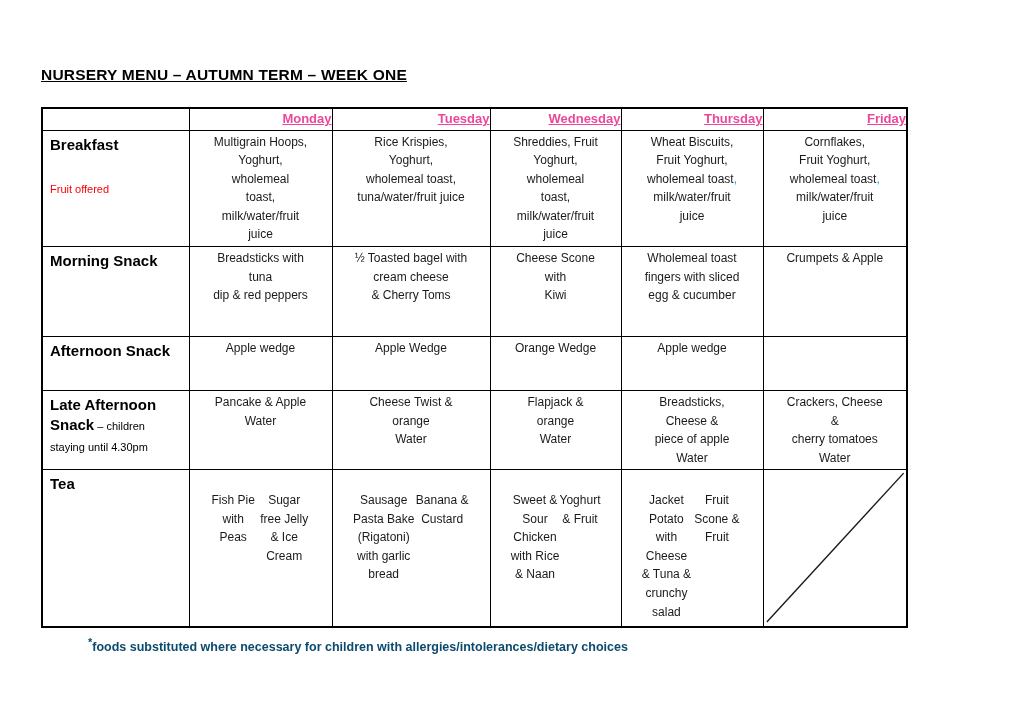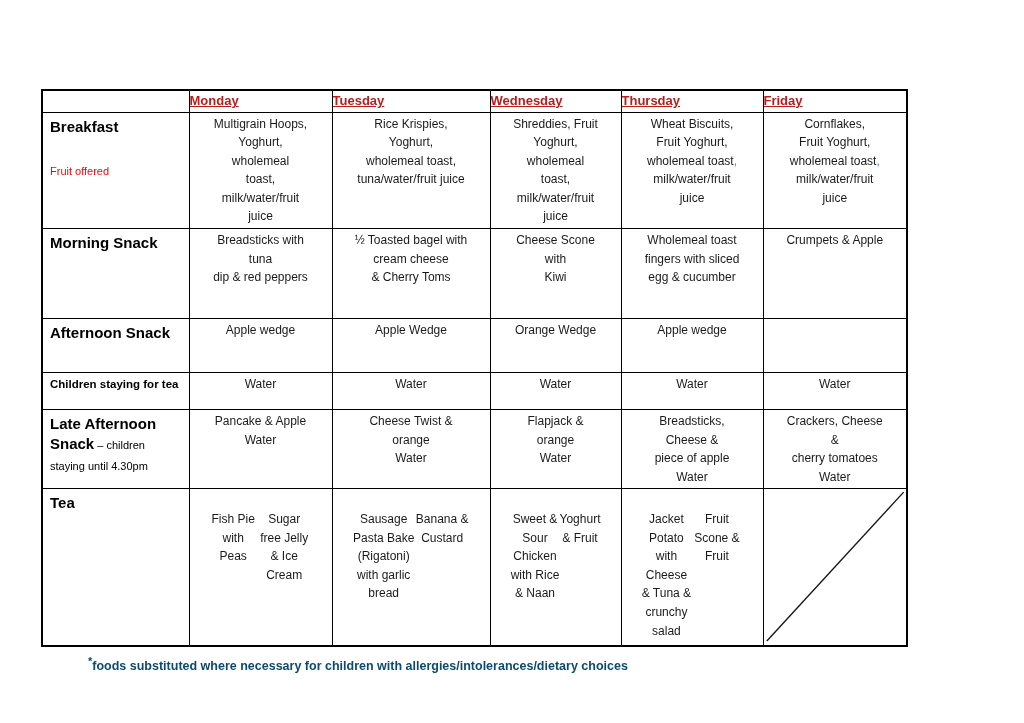--- a/index.html
+++ b/index.html
@@ -29,22 +29,22 @@
   tr.r-hdr{height:22px;}
   tr.r-breakfast{height:106px;}
   tr.r-morning{height:90px;}
   tr.r-afternoon{height:54px;margin-top:8px;}
   tr.r-children{height:37px;}
   tr.r-late{height:72px;}
   tr.r-tea{height:122px;}
   th.day{
     font-size:13px;font-weight:bold;
     text-decoration:underline;
-    text-align:left;vertical-align:middle;
-    padding:1px 0 2px 0;color:#b91c1c;
+    text-align:right;vertical-align:middle;
+    padding:1px 0 2px 0;color:#ec4899;
   }
   td.label{
     font-size:15px;font-weight:bold;
     padding:4px 6px 2px 7px;line-height:1.35;color:#000;
   }
   td.label .note-red{
     color:#FF0000;
     font-size:11px;font-weight:normal;
     margin-top:27px;
   }
@@ -67,20 +67,21 @@
     margin:8px 0 0 47px;
     font-size:12.5px;font-weight:bold;color:#0c4a6e;
   }
   .footnote sup{font-size:11px;}
 </style>
 </head>
 <body>
 
 <div class="page">
 
+  <h1 class="doc-title">NURSERY MENU – AUTUMN TERM – WEEK ONE</h1>
 
   <table class="menu-table">
     <colgroup>
       <col style="width:147px">
         <col style="width:143px">
         <col style="width:158px">
       <col style="width:131px">
         <col style="width:142px">
         <col style="width:144px">
     </colgroup>
@@ -139,28 +140,20 @@
 
     <tr class="r-afternoon">
       <td class="label">Afternoon Snack</td>
       <td class="cellc">Apple wedge</td>
       <td class="cellc">Apple Wedge</td>
       <td class="cellc">Orange Wedge</td>
       <td class="cellc">Apple wedge</td>
       <td class="cellc"></td>
     </tr>
 
-    <tr class="r-children">
-      <td class="label small">Children staying for tea</td>
-      <td class="cellc">Water</td>
-      <td class="cellc">Water</td>
-      <td class="cellc">Water</td>
-      <td class="cellc">Water</td>
-      <td class="cellc">Water</td>
-    </tr>
 
     <tr class="r-late">
       <td class="label"><span>Late Afternoon Snack</span><span class="late-rest"> – children staying until 4.30pm</span></td>
       <td class="cellc">Pancake &amp; Apple
 Water</td>
       <td class="cellc">Cheese Twist &amp; orange
 Water</td>
       <td class="cellc">Flapjack &amp; orange
 Water</td>
       <td class="cellc">Breadsticks, Cheese &amp;

